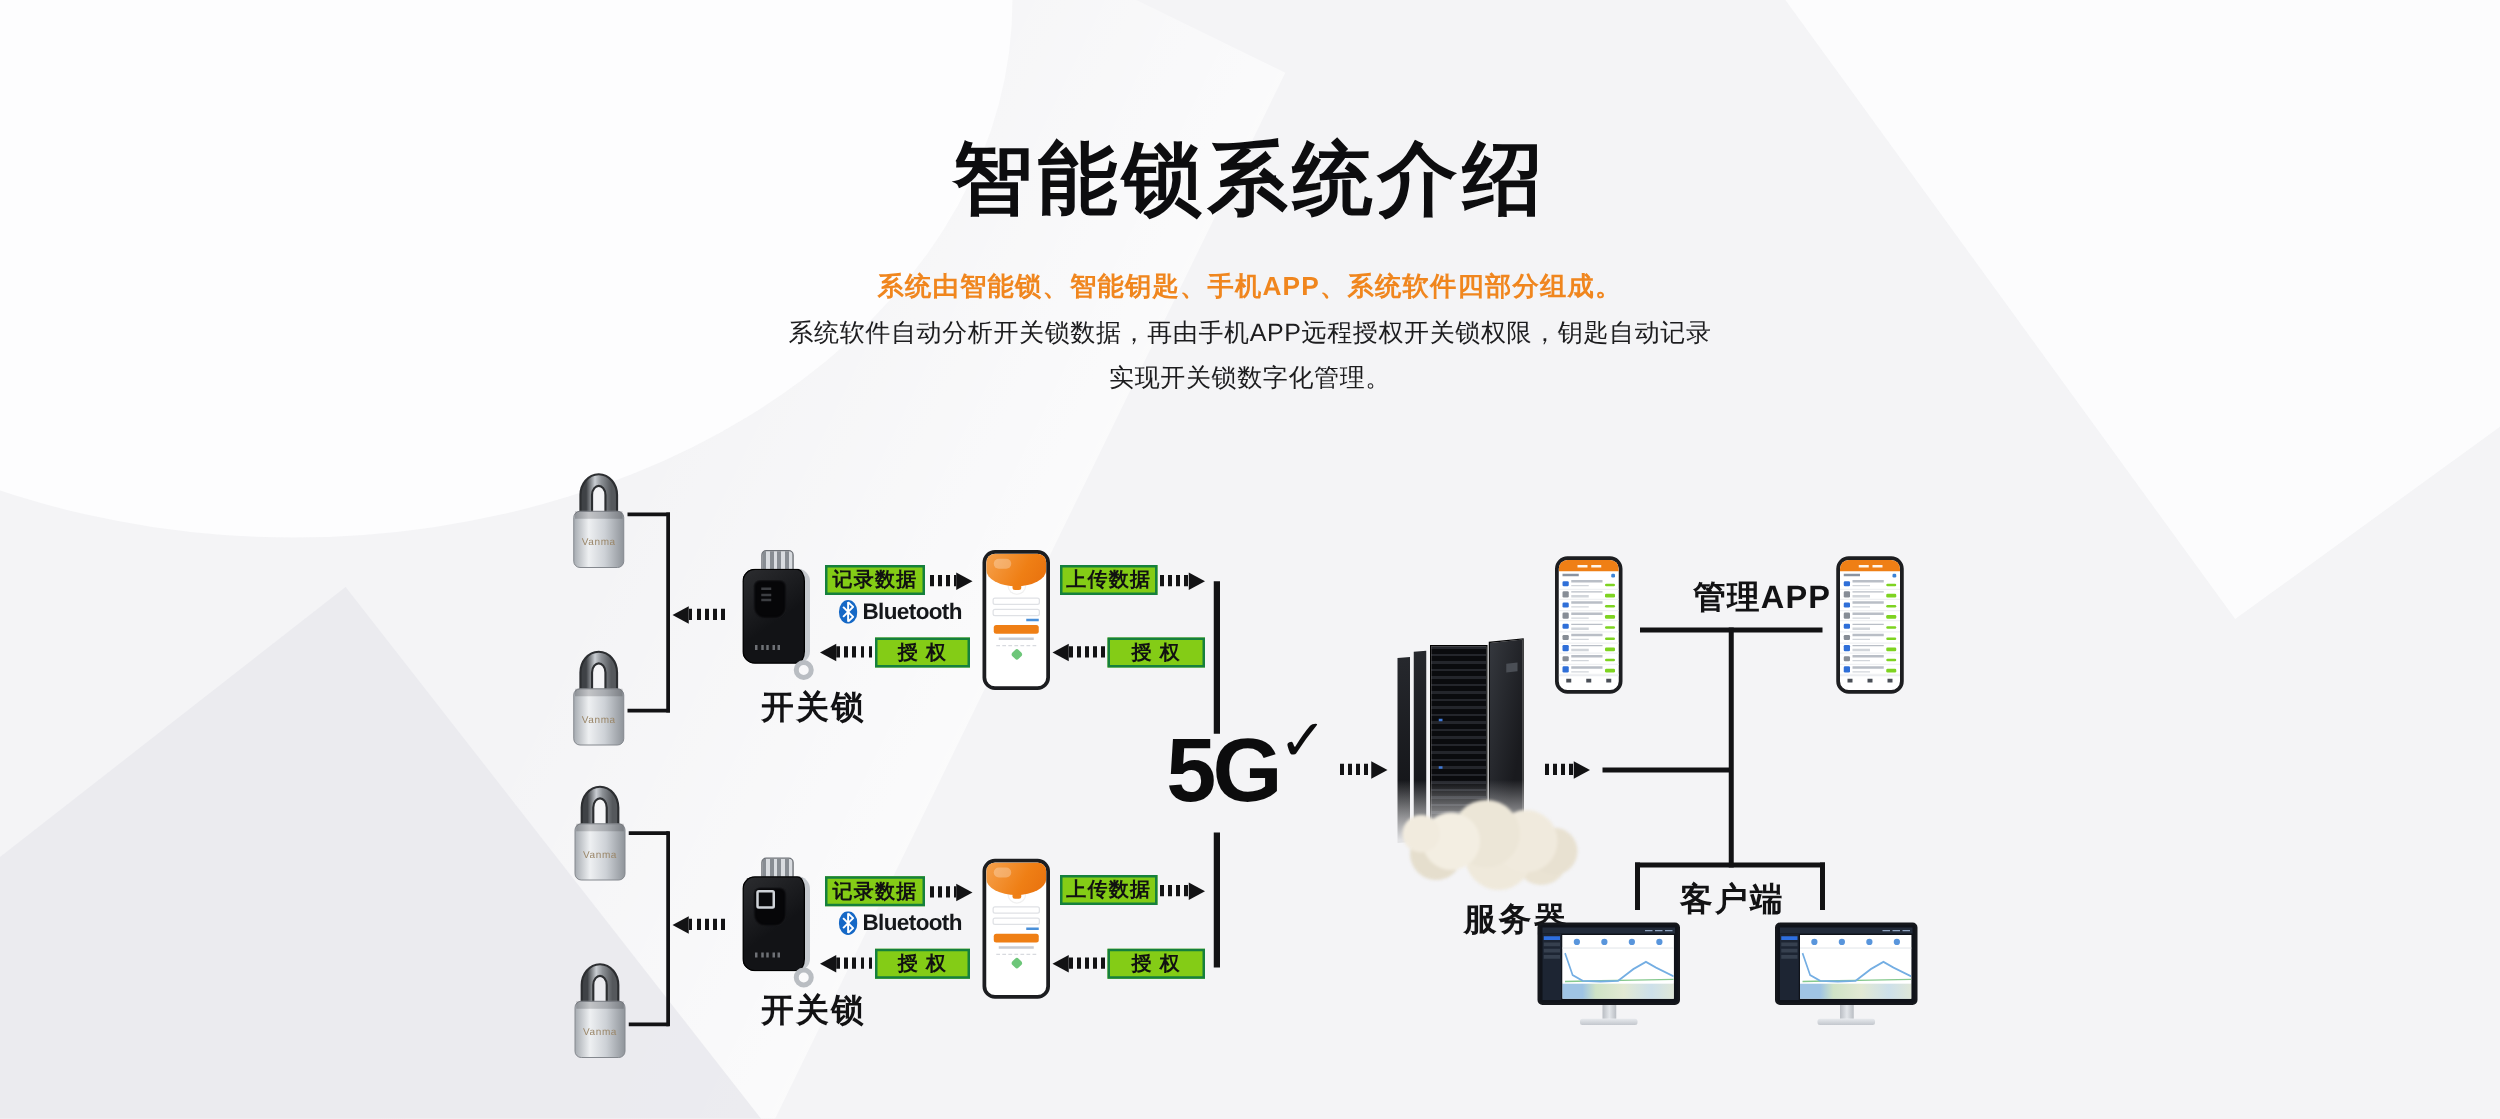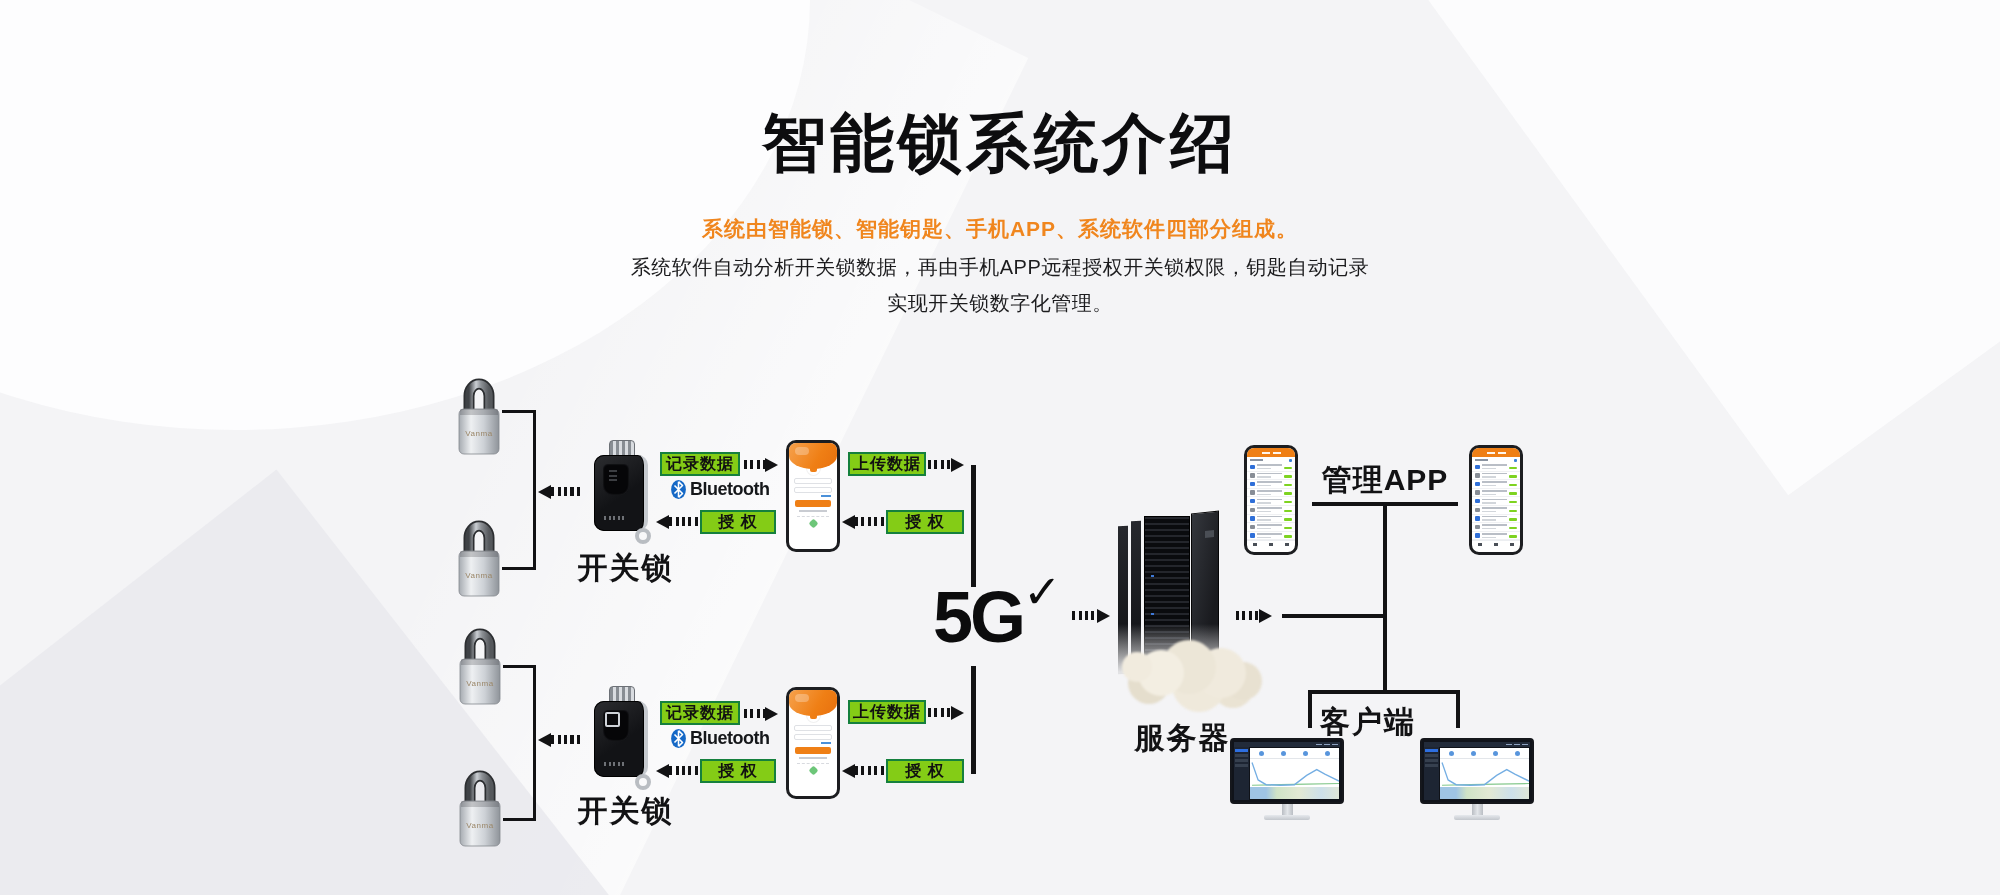--- a/index.html
+++ b/index.html
@@ -17,21 +17,21 @@
   .page-subtitle{position:absolute;left:500px;top:215px;width:1000px;text-align:center;font-size:21px;font-weight:600;letter-spacing:1px;color:#F0861E}
   .page-desc{position:absolute;left:400px;top:249px;width:1200px;text-align:center;font-size:20px;line-height:36px;color:#1c1c1e;letter-spacing:.5px}
 
   
   .ln{position:absolute;background:#121214;z-index:1}
   .arrow{position:absolute;height:15px;display:flex;align-items:center;z-index:1}
   .arrow .shaft{flex:1;height:9px;background:repeating-linear-gradient(90deg,#121214 0 3px,transparent 3px 6.5px)}
   .arrow .tip-r{width:0;height:0;border-top:7.5px solid transparent;border-bottom:7.5px solid transparent;border-left:13px solid #121214}
   .arrow .tip-l{width:0;height:0;border-top:7.5px solid transparent;border-bottom:7.5px solid transparent;border-right:13px solid #121214}
   .fbox{position:absolute;height:24px;background:#84cc16;border:2px solid #15803d;display:flex;align-items:center;justify-content:center;font-size:16px;font-weight:700;letter-spacing:1px;color:#111;z-index:1}
-  .dlabel{position:absolute;text-align:center;font-size:30px;font-weight:800;letter-spacing:2px;color:#121214;z-index:1}
+  .dlabel{position:absolute;text-align:right;font-size:26px;font-weight:800;letter-spacing:2px;color:#121214;z-index:1}
 
   
   .padlock{position:absolute;width:46px;height:80px}
   .lock-brand{position:absolute;left:0;right:0;top:53px;text-align:center;font-size:8px;color:#9a8668;letter-spacing:.5px}
 
   
   .keydev{position:absolute;width:60px;height:104px}
   .kd-cap{width:26px;height:17px;margin:0 auto;background:repeating-linear-gradient(90deg,#888d93 0 3px,#d9dce0 3px 6px);border:1px solid #6c7076;border-radius:4px 4px 2px 2px}
   .kd-body{position:absolute;left:2px;top:15px;width:54px;height:76px;background:linear-gradient(145deg,#2c2d30,#121316 55%);border-radius:10px;border-right:4px solid #c6cacf;box-shadow:inset 0 0 0 1px #000}
   .kd-shield{position:absolute;left:9px;top:9px;width:26px;height:31px;background:#060608;border-radius:5px 5px 9px 9px;box-shadow:inset 0 0 2px #303136;display:flex;flex-direction:column;gap:2.5px;padding:6px 0 0 6px}

